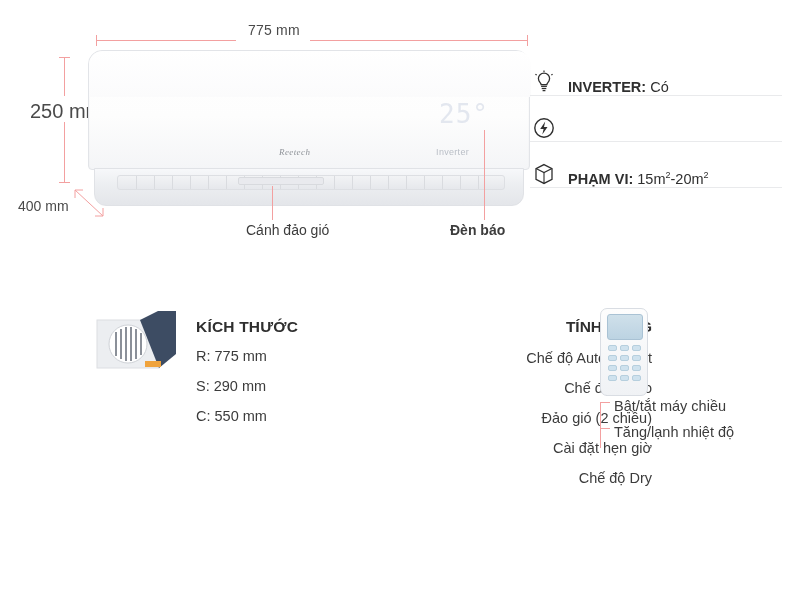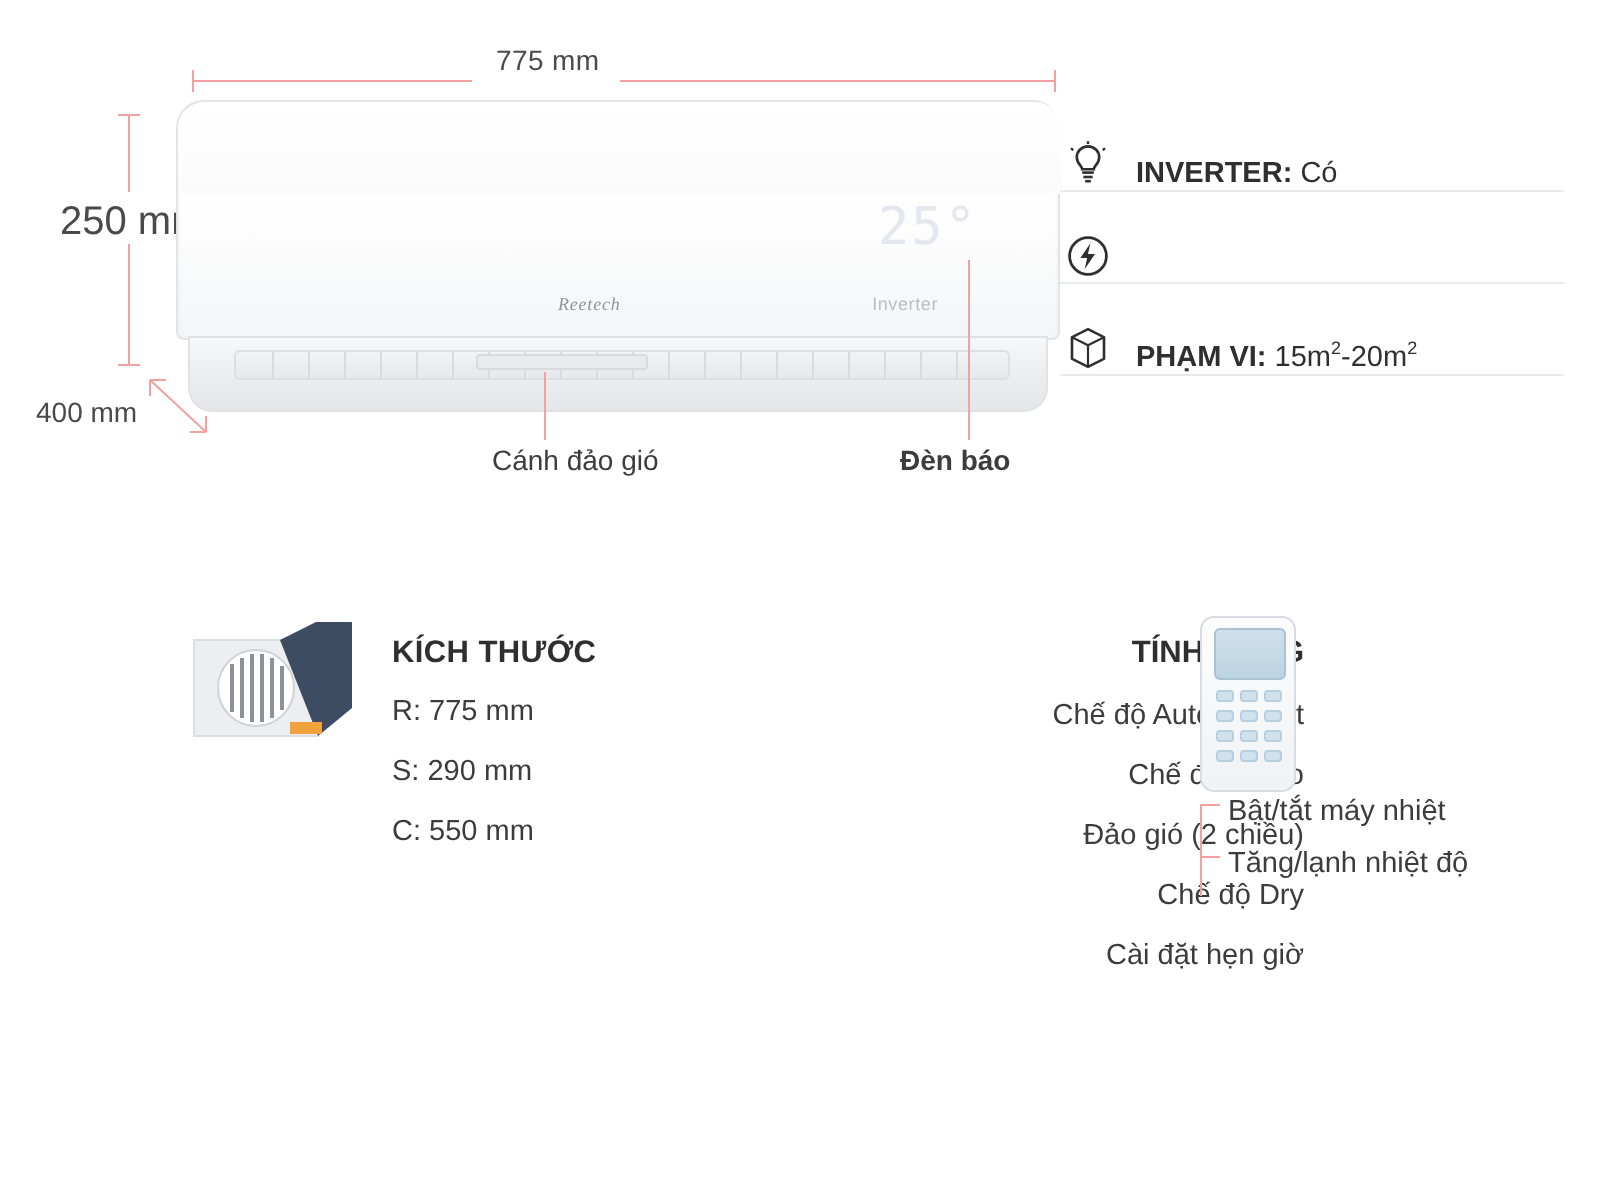--- a/index.html
+++ b/index.html
@@ -296,22 +296,22 @@
     <div class="dims-line l1">R: 775 mm</div>
     <div class="dims-line l2">S: 290 mm</div>
     <div class="dims-line l3">C: 550 mm</div>
   </div>
 
   <div class="feat-block">
     <div class="feat-title">TÍNH NĂNG</div>
     <div class="feat-item">Chế độ Auto-restart</div>
     <div class="feat-item">Chế độ Turbo</div>
     <div class="feat-item">Đảo gió (2 chiều)</div>
+    <div class="feat-item">Cài đặt hẹn giờ</div>
     <div class="feat-item">Chế độ  Dry</div>
-    <div class="feat-item">Cài đặt hẹn giờ</div>
   </div>
 
   <div class="remote-wrap">
     <div class="remote-body">
       <div class="remote-screen"></div>
       <div class="remote-btns">
         <div class="rb" style="left:1px;  top:0px"></div>
         <div class="rb" style="left:13px; top:0px"></div>
         <div class="rb" style="left:25px; top:0px"></div>
         <div class="rb" style="left:1px;  top:10px"></div>
@@ -322,19 +322,19 @@
         <div class="rb" style="left:25px; top:20px"></div>
         <div class="rb" style="left:1px;  top:30px"></div>
         <div class="rb" style="left:13px; top:30px"></div>
         <div class="rb" style="left:25px; top:30px"></div>
       </div>
     </div>
   </div>
 
   <div class="ptr" style="left:600px; top:402px; width:1px; height:18px;"></div>
   <div class="ptr" style="left:600px; top:402px; width:10px; height:1px;"></div>
-  <div class="feat-remote-label" style="left:614px; top:398px;">Bật/tắt máy nhiệt</div>
+  <div class="feat-remote-label" style="left:614px; top:398px;">Bật/tắt máy chiều</div>
 
   <div class="ptr" style="left:600px; top:428px; width:10px; height:1px;"></div>
   <div class="ptr" style="left:600px; top:420px; width:1px; height:28px;"></div>
   <div class="feat-remote-label" style="left:614px; top:424px;">Tăng/lạnh nhiệt độ</div>
 
 </div>
 
 </body></html>

